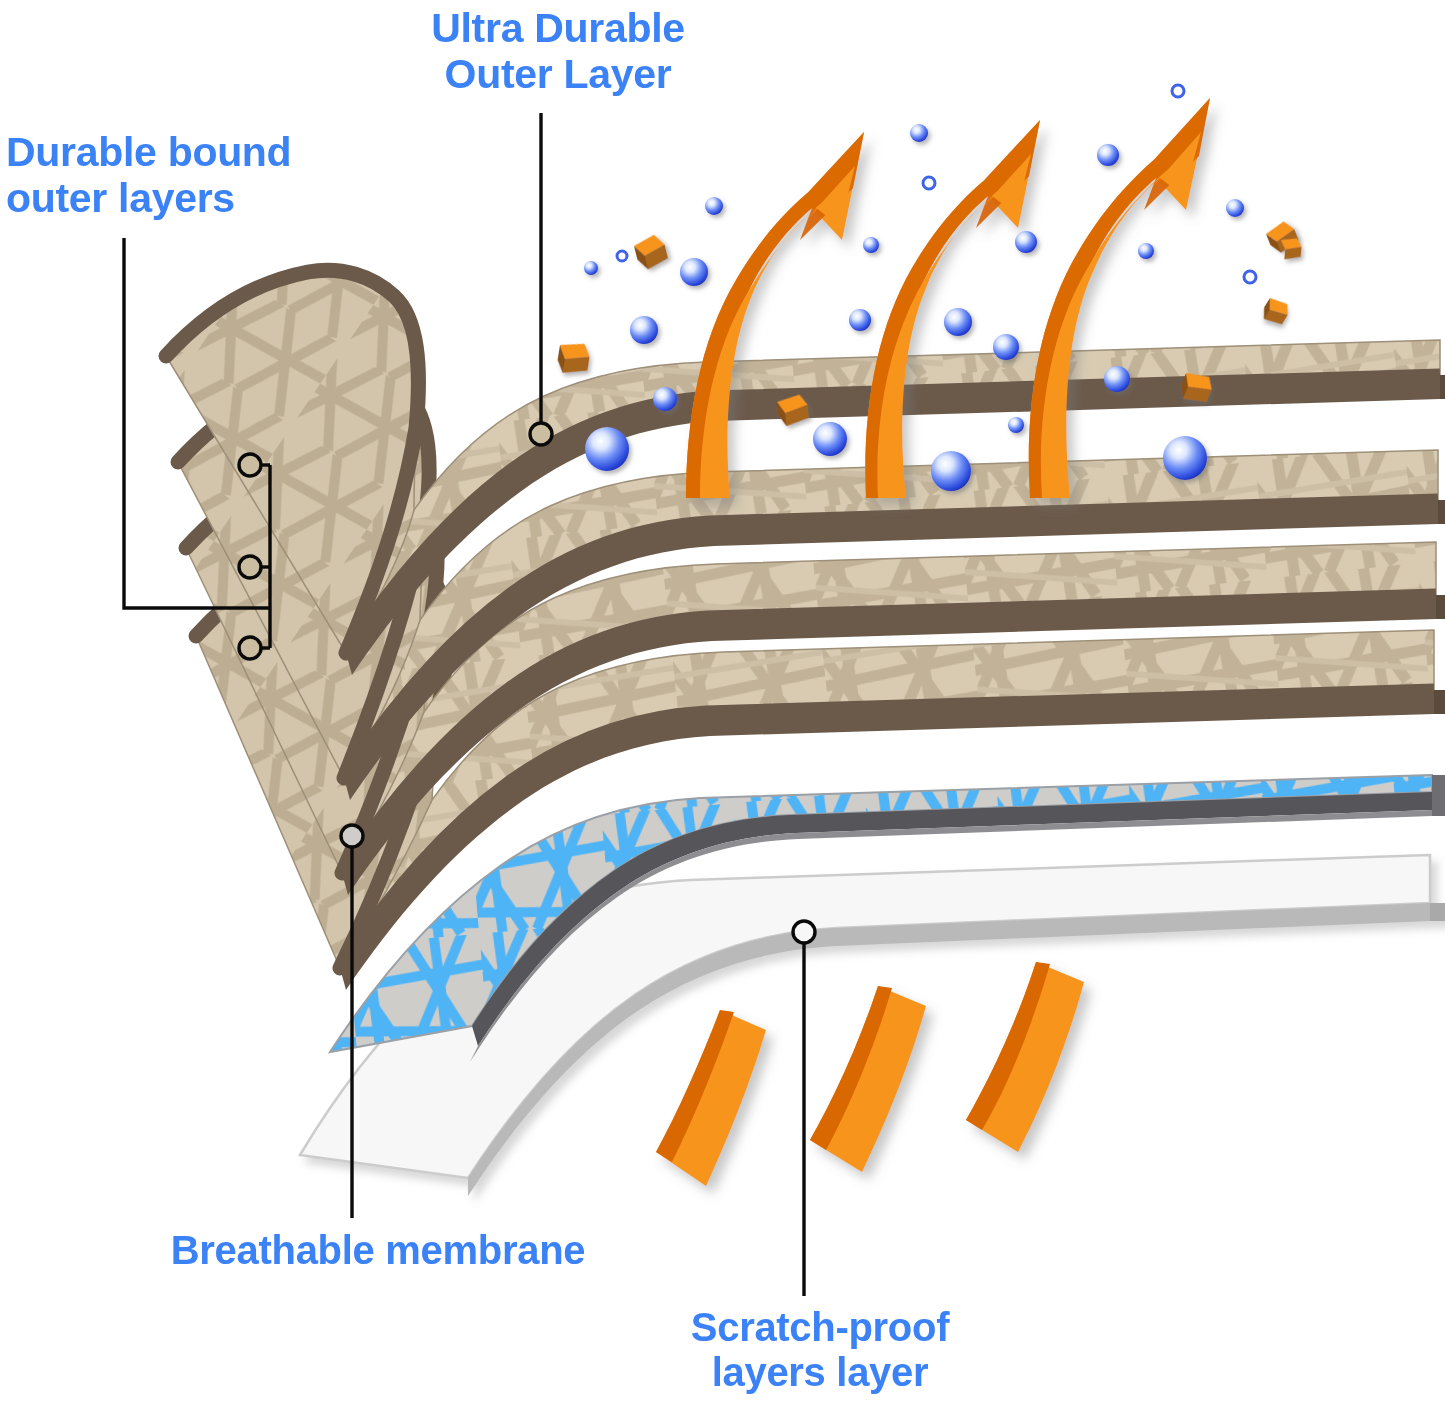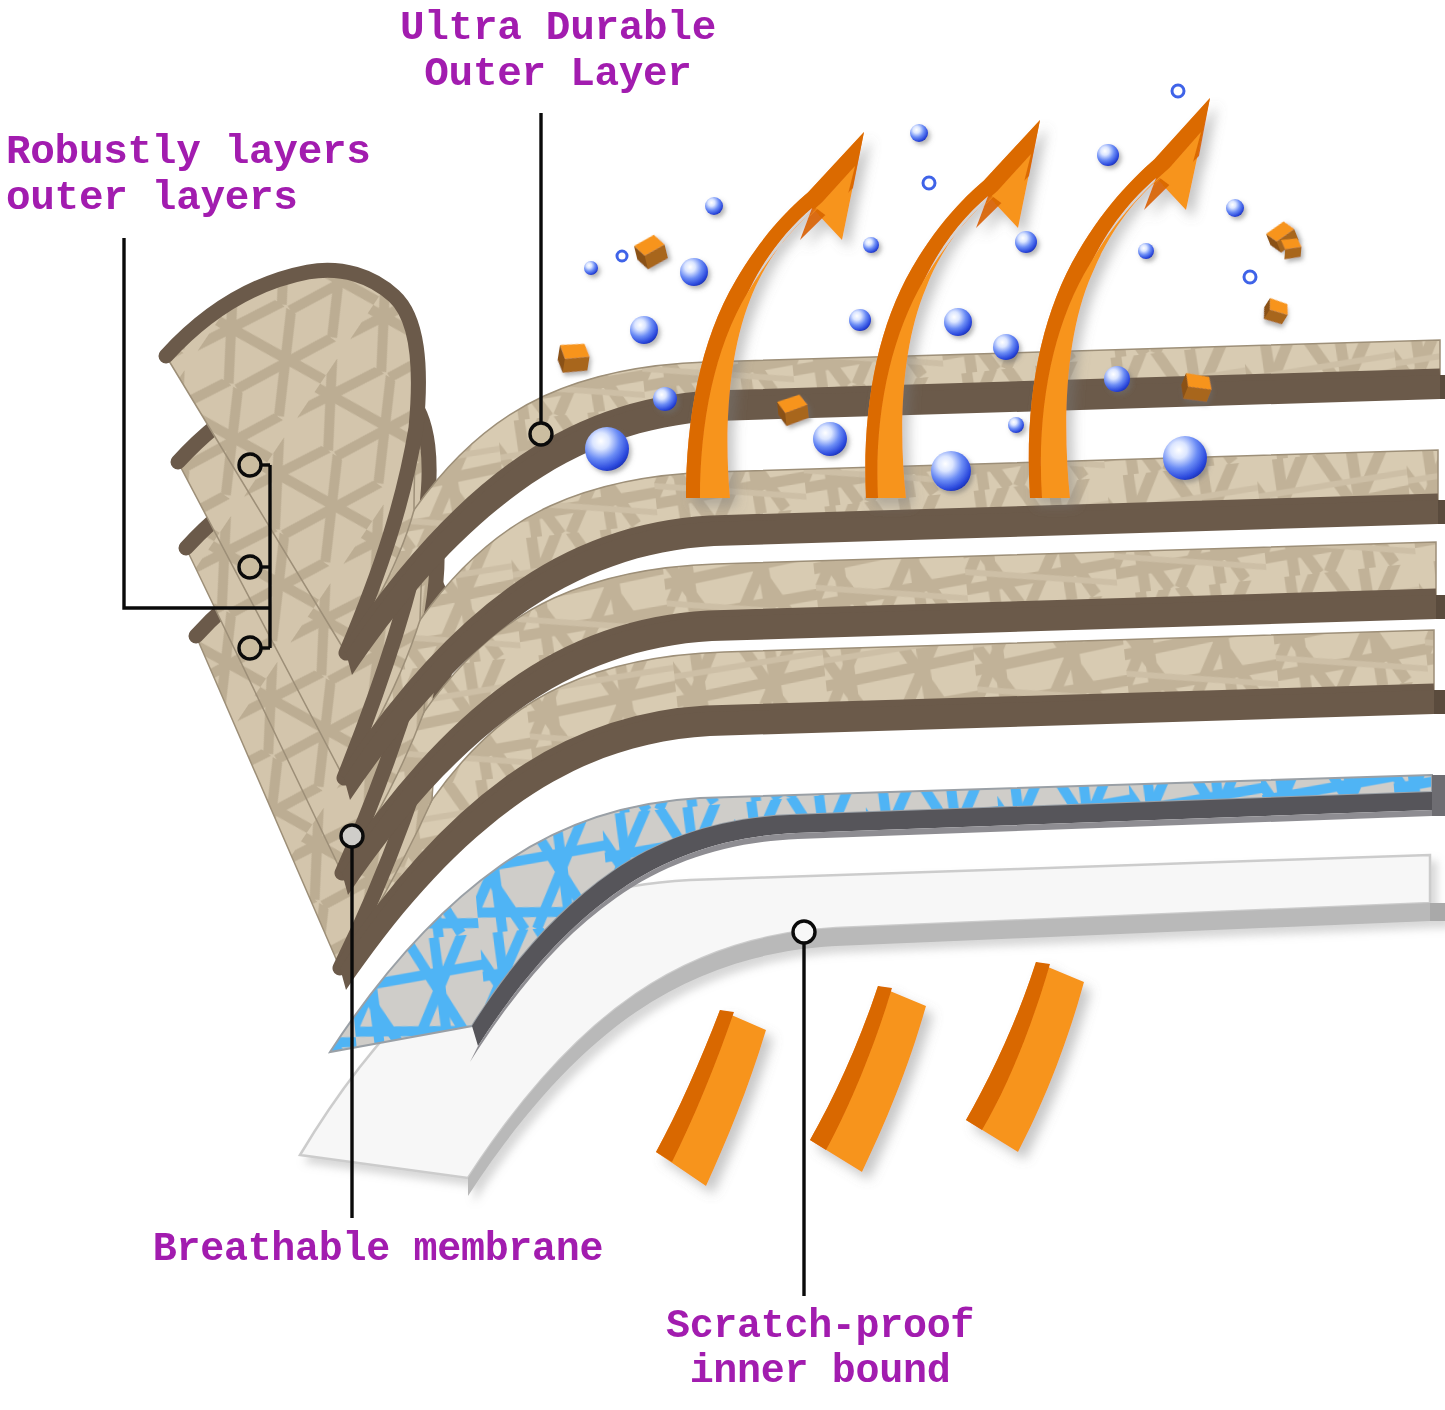--- a/index.html
+++ b/index.html
@@ -9,23 +9,23 @@
     width:1445px; height:1410px;
     position:relative; overflow:hidden;
     font-family:"Liberation Sans", sans-serif;
     background:#ffffff;
   }
   #stage { position:absolute; inset:0; width:1445px; height:1410px; }
   #stage svg.full { position:absolute; left:0; top:0; width:1445px; height:1410px; }
 
   .lbl {
     position:absolute;
-    font-family:Liberation Mono, monospace;
+    font-family:Liberation Sans, sans-serif;
     font-weight:bold;
-    color:#a21caf;
+    color:#3b82f6;
     line-height:1.12;
     letter-spacing:-0.3px;
     white-space:pre-line;
     -webkit-font-smoothing:antialiased;
   }
   #label-outer   { left:388px;  top:6px;   width:340px; font-size:41px; text-align:center; }
   #label-bound   { left:6px;    top:130px; width:400px; font-size:41px; text-align:left; }
   #label-membrane{ left:78px;   top:1228px;width:600px; font-size:40px; text-align:center; }
   #label-scratch { left:630px;  top:1305px;width:380px; font-size:40px; text-align:center; }
 </style>
@@ -383,20 +383,20 @@
     <g>
       <path d="M804 942 L804 1296"></path>
       <circle cx="804" cy="932" r="11" fill="#f7f7f7" stroke="#0a0a0a" stroke-width="3.4"></circle>
     </g>
   </g>
 </svg>
 
 <div class="lbl" id="label-outer">Ultra Durable
 Outer Layer</div>
 
-<div class="lbl" id="label-bound">Robustly layers
+<div class="lbl" id="label-bound">Durable bound
 outer layers</div>
 
 <div class="lbl" id="label-membrane">Breathable membrane</div>
 
 <div class="lbl" id="label-scratch">Scratch-proof
-inner bound</div>
+layers layer</div>
 </div>
 
 </body></html>

